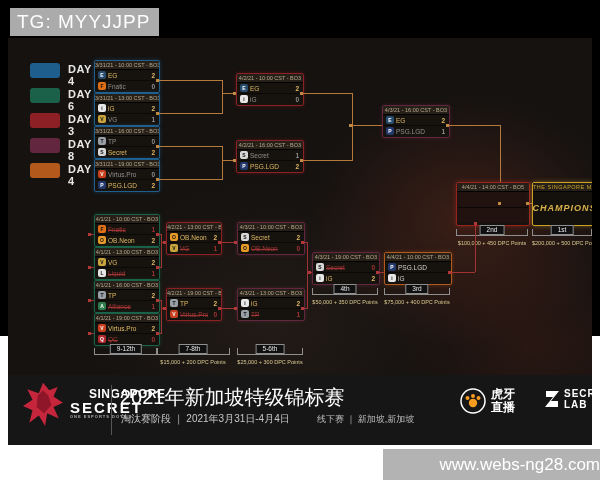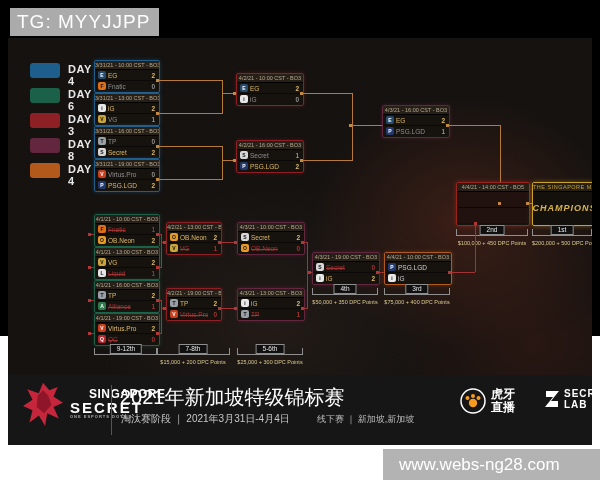--- a/index.html
+++ b/index.html
@@ -4,21 +4,21 @@
 <style>
   html,body{margin:0;padding:0;background:#fff;width:600px;height:480px;overflow:hidden;
     font-family:"Liberation Sans",sans-serif;}
   .abs{position:absolute;}
   #page{position:relative;width:600px;height:336px;background:#000000;}
 
   
   #tg-box{left:10px;top:8px;width:142px;height:28px;background:#ababab;color:#fdfdfd;
     font-size:19px;line-height:28px;padding-left:7px;letter-spacing:1px;}
   #site-bar{left:383px;top:449px;width:217px;height:31px;background:#b3b3b3;}
-  #site-bar span{color:#fff;font-size:17px;line-height:31px;padding-left:16px;display:block;}
+  #site-bar span{color:#fff;font-size:17px;line-height:31px;padding-left:16px;display:block;text-align:right;}
   #wechat-mark{left:402px;top:399px;color:#f4f4f4;font-size:13px;letter-spacing:.5px;
     text-shadow:0 1px 2px rgba(0,0,0,.8);z-index:40;}
 
   
   #gfx{left:8px;top:38px;width:584px;height:407px;background:
     radial-gradient(220px 180px at 78% 45%,rgba(90,40,28,.55),rgba(0,0,0,0) 70%),
     radial-gradient(260px 200px at 45% 70%,rgba(60,44,36,.35),rgba(0,0,0,0) 70%),
     radial-gradient(200px 160px at 90% 75%,rgba(70,30,22,.4),rgba(0,0,0,0) 70%),
     #151210;overflow:hidden;}
 

